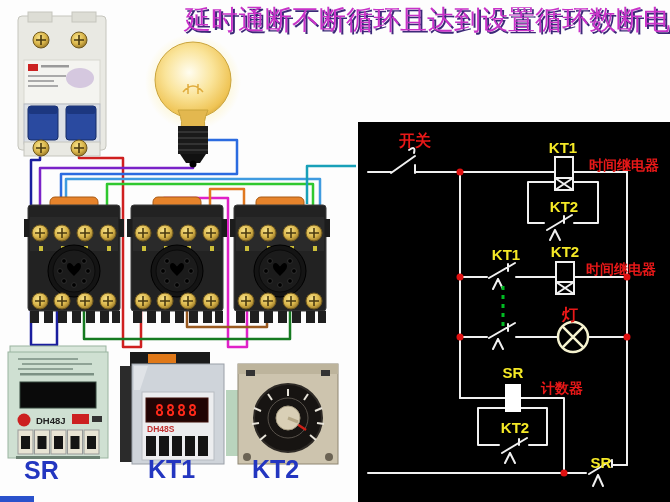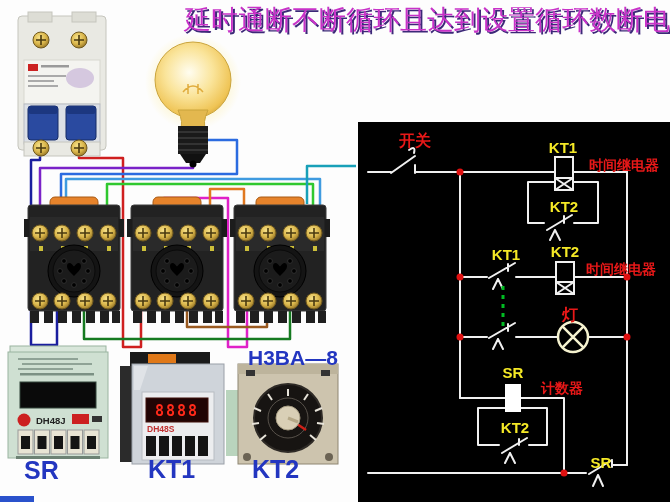--- a/index.html
+++ b/index.html
@@ -275,18 +275,17 @@
       <text x="204" y="271" font-size="14" fill="#e81818">计数器</text>
       <text x="157" y="311" font-size="15" fill="#f5e926">KT2</text>
       <text x="243" y="346" font-size="15" fill="#f5e926">SR</text>
     </g>
 
     <rect x="147" y="262" width="16" height="28" fill="#ffffff"></rect>
   </g>
 </svg>
 
 <div class="title">延时通断不断循环且达到设置循环数断电</div>
-<div class="bluelabel mod-kt2">H3BA—8</div>
 <div class="bluelabel lab-sr">SR</div>
 <div class="bluelabel lab-kt1">KT1</div>
 <div class="bluelabel lab-kt2">KT2</div>
 
 </div>
 
 </body></html>

